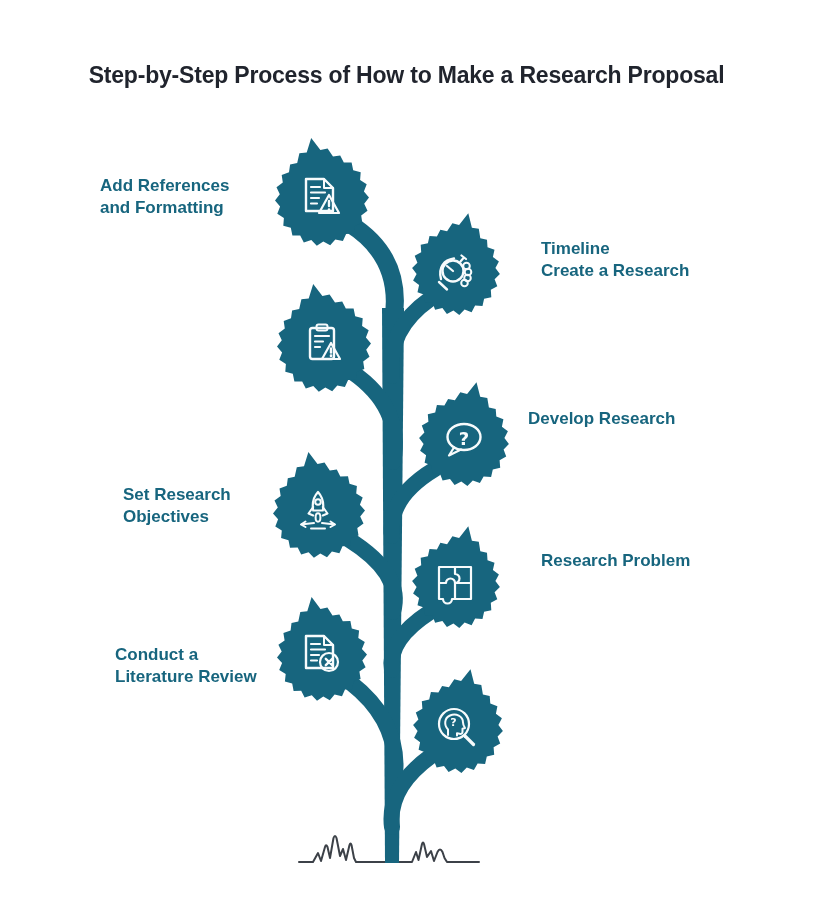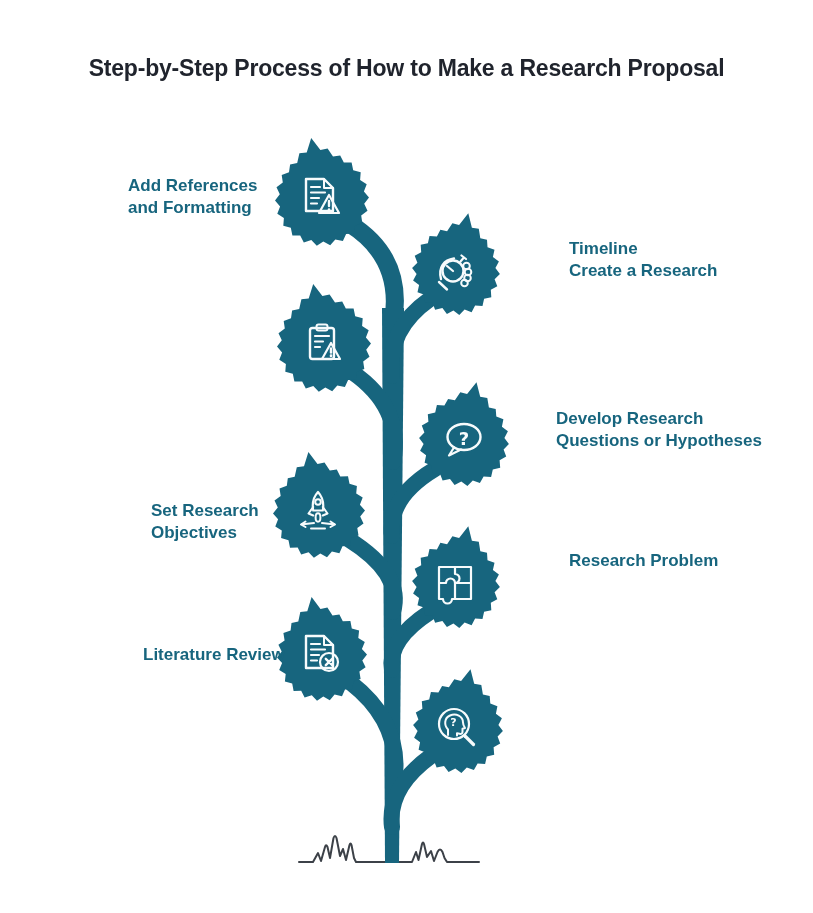--- a/index.html
+++ b/index.html
@@ -7,35 +7,35 @@
     --title:#20242D;
     --ground:#3C4148;
     --icon:#F7FBFC;
   }
   html,body{margin:0;padding:0;background:#fff;}
   .canvas{
     position:relative;width:813px;height:913px;background:#fff;overflow:hidden;
     font-family:"Liberation Sans","DejaVu Sans",sans-serif;
   }
   .title{
-    position:absolute;left:0;right:0;top:46px;margin:9px;text-align:center;
+    position:absolute;left:0;right:0;top:46px;margin:16px;text-align:center;
     font-size:23px;font-weight:bold;color:var(--title);letter-spacing:-0.2px;
   }
   .plant{position:absolute;left:0;top:0;}
   .leaf{fill:var(--accent);stroke:none;}
   .branch{stroke:var(--accent);fill:none;stroke-linecap:round;}
   .trunk{fill:var(--accent);}
   .grass{stroke:var(--ground);stroke-width:2;fill:none;stroke-linejoin:round;stroke-linecap:round;}
   .ic{stroke:var(--icon);fill:none;stroke-width:2.4;stroke-linecap:round;stroke-linejoin:round;}
   .ic text{stroke:none;fill:var(--icon);font-family:"DejaVu Sans",sans-serif;font-weight:bold;}
   .step-label{
     position:absolute;font-size:17px;font-weight:bold;color:var(--accent);line-height:21.5px;
     white-space:nowrap;
   }
-  .step-label span{display:block;margin-left:28px;}
+  .step-label span{display:block;}
 </style>
 </head>
 <body>
 
 <div class="canvas">
 
   <h1 class="title">Step-by-Step Process of How to Make a Research Proposal</h1>
 
   <svg class="plant" width="813" height="913" viewBox="0 0 813 913">
 
@@ -139,26 +139,26 @@
   <div class="step-label" style="left:100px;top:175px">
     <span>Add References</span>
     <span>and Formatting</span>
   </div>
   <div class="step-label" style="left:541px;top:238px">
     <span>Timeline</span>
     <span>Create a Research</span>
   </div>
   <div class="step-label" style="left:528px;top:408px">
     <span>Develop Research</span>
-    <span>Questions or Hypotheses</span>
   </div>
-  <div class="step-label" style="left:123px;top:500px">
+  <div class="step-label" style="left:123px;top:484px">
     <span>Set Research</span>
     <span>Objectives</span>
   </div>
   <div class="step-label" style="left:541px;top:550px">
     <span>Research Problem</span>
   </div>
   <div class="step-label" style="left:115px;top:644px">
+    <span>Conduct a</span>
     <span>Literature Review</span>
   </div>
 
 </div>
 
 </body></html>

